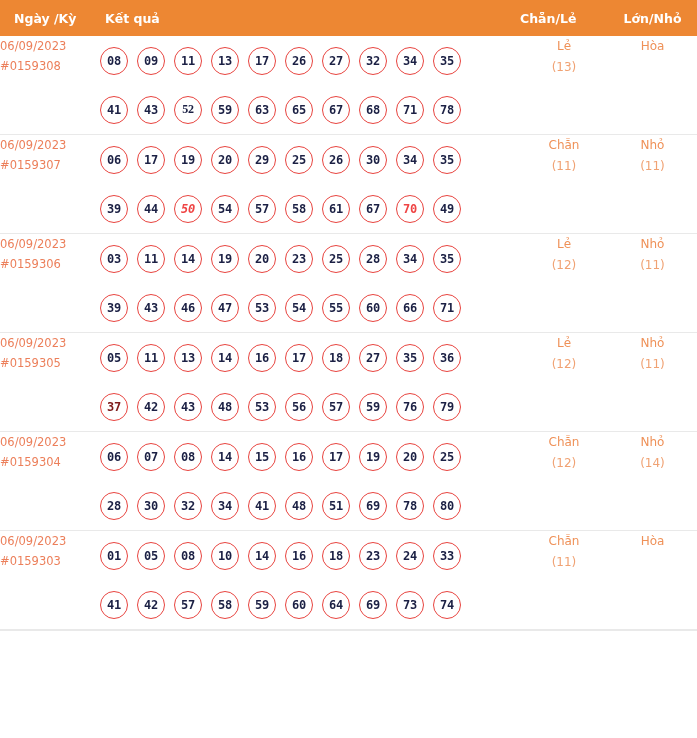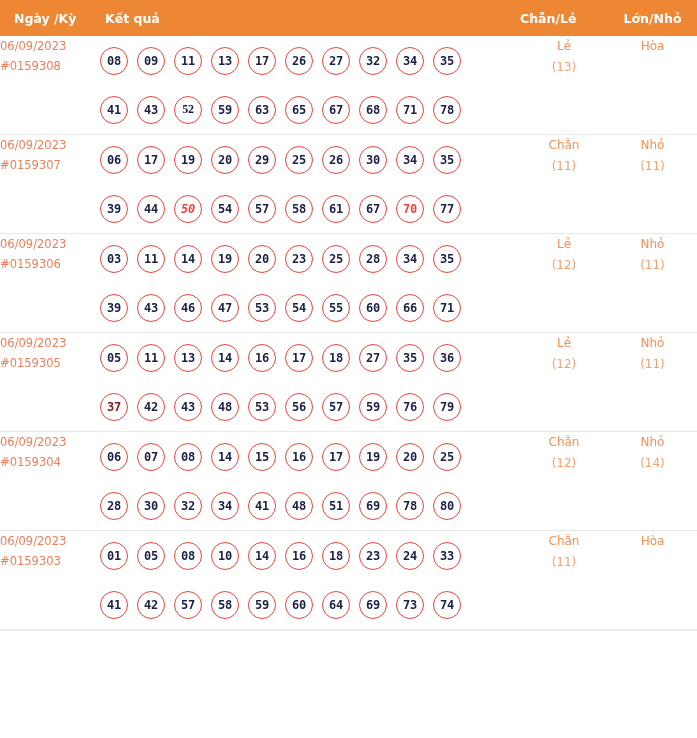--- a/index.html
+++ b/index.html
@@ -176,21 +176,21 @@
           <div class="ball-line">
             <span class="ball" style="border-color: rgb(232, 68, 63); color: rgb(27, 32, 68);">39</span>
             <span class="ball" style="border-color: rgb(232, 68, 63); color: rgb(27, 32, 68);">44</span>
             <span class="ball" style="border-color: rgb(232, 68, 63); color: #ef4444; font-style: italic;">50</span>
             <span class="ball" style="border-color: rgb(232, 68, 63); color: rgb(27, 32, 68);">54</span>
             <span class="ball" style="border-color: rgb(232, 68, 63); color: rgb(27, 32, 68);">57</span>
             <span class="ball" style="border-color: rgb(232, 68, 63); color: rgb(27, 32, 68);">58</span>
             <span class="ball" style="border-color: rgb(232, 68, 63); color: rgb(27, 32, 68);">61</span>
             <span class="ball" style="border-color: rgb(232, 68, 63); color: rgb(27, 32, 68);">67</span>
             <span class="ball" style="border-color: rgb(232, 68, 63); color: #ef4444;">70</span>
-            <span class="ball" style="border-color: rgb(232, 68, 63); color: rgb(27, 32, 68);">77</span>
+            <span class="ball" style="border-color: rgb(232, 68, 63); color: rgb(27, 32, 68);">49</span>
           </div>
         </td>
         <td class="cell-parity" style="color: rgb(239, 145, 88); border-bottom-color: rgb(233, 233, 233);">
           <span class="tag-label">Chẵn</span>
           <span class="tag-count">(11)</span>
         </td>
         <td class="cell-size" style="color: rgb(239, 145, 88); border-bottom-color: rgb(233, 233, 233);">
           <span class="tag-label">Nhỏ</span>
           <span class="tag-count">(11)</span>
         </td>

